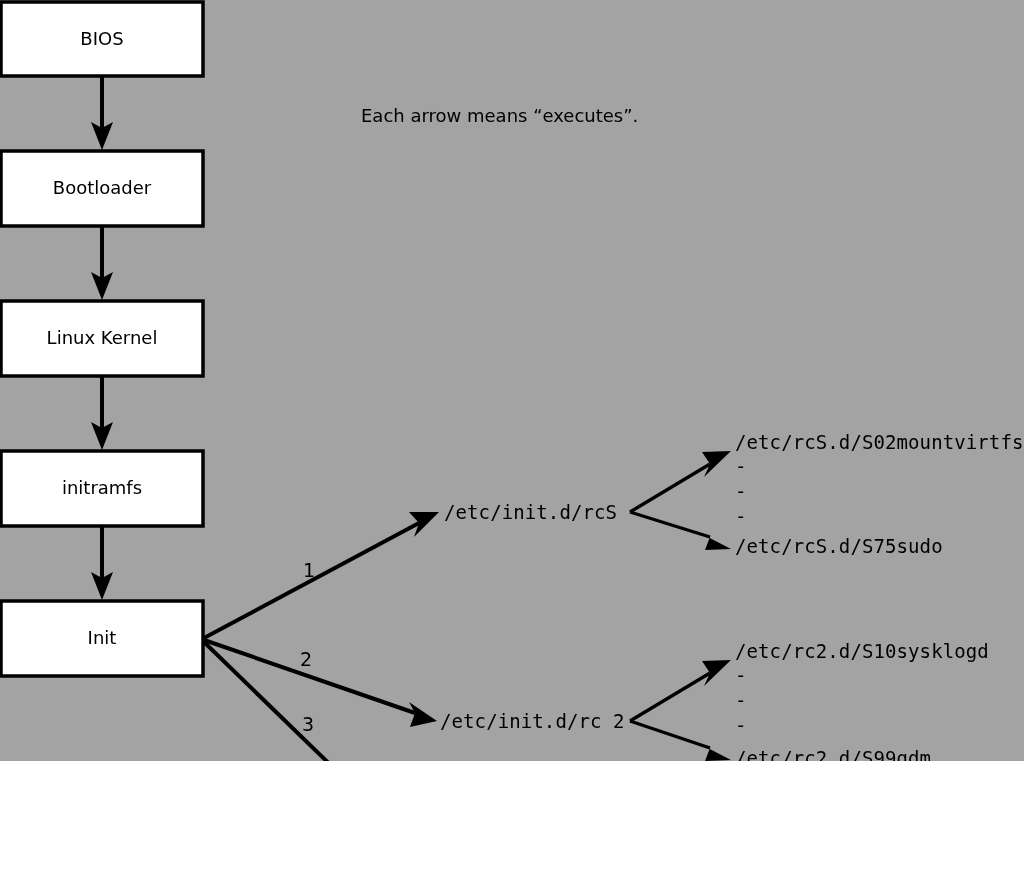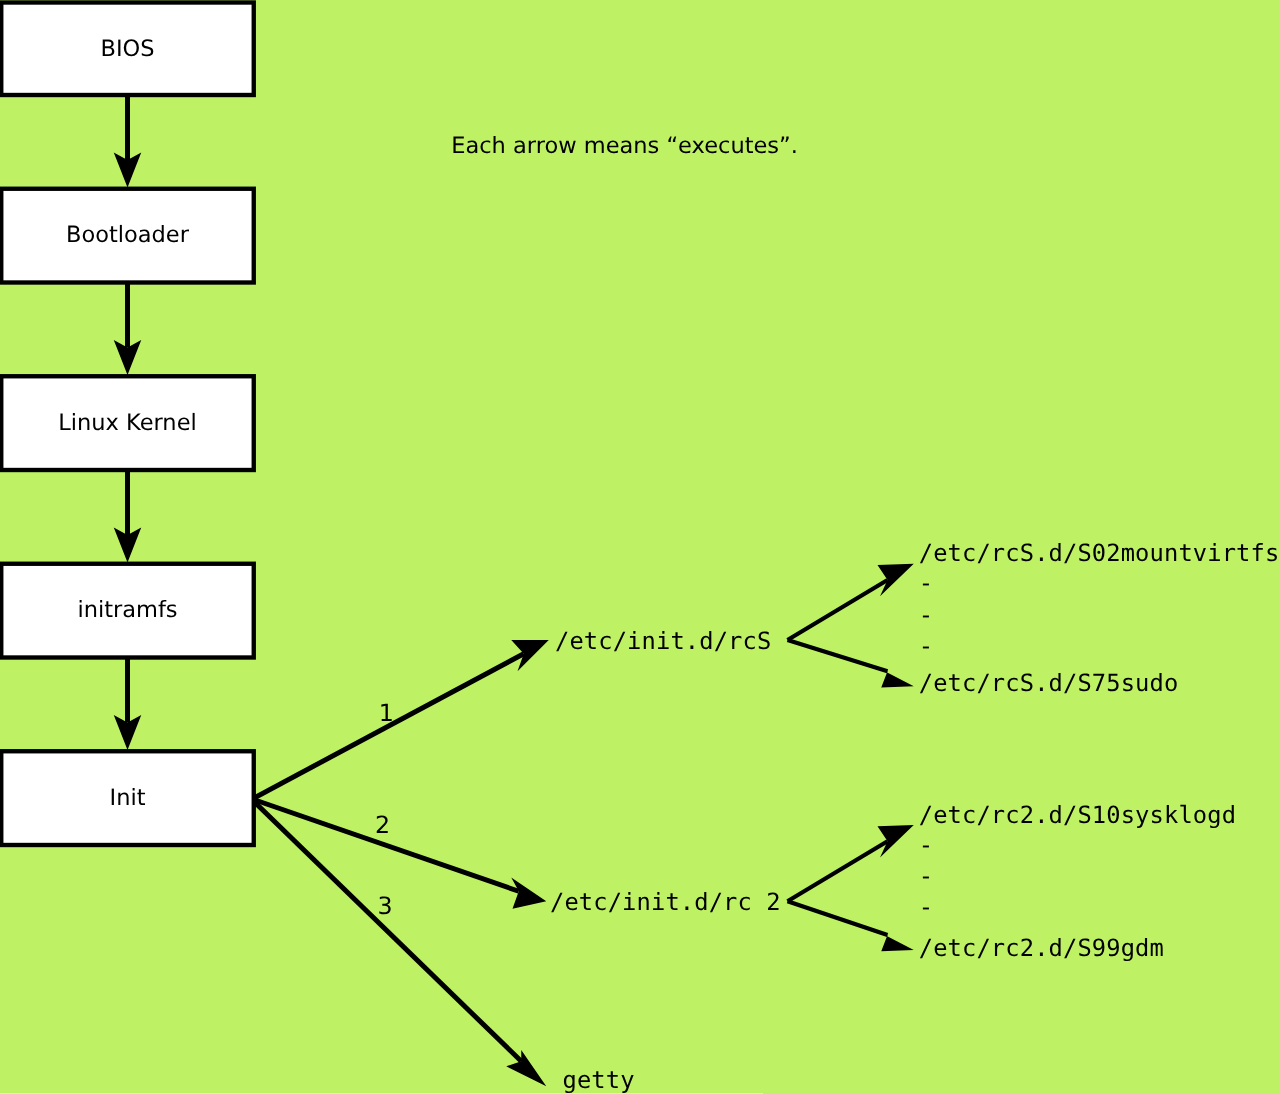--- a/index.html
+++ b/index.html
@@ -7,22 +7,22 @@
     margin: 0;
     padding: 0;
     background: #ffffff;
   }
   body {
     font-family: "Liberation Sans", sans-serif;
   }
   #canvas {
     position: relative;
     width: 1024px;
-    height: 875px;
-    background: #bef264;
+    height: 761px;
+    background: #a3a3a3;
     overflow: hidden;
   }
   svg.diagram {
     position: absolute;
     top: 0;
     left: 0;
     width: 1024px;
     height: 875px;
     display: block;
   }

